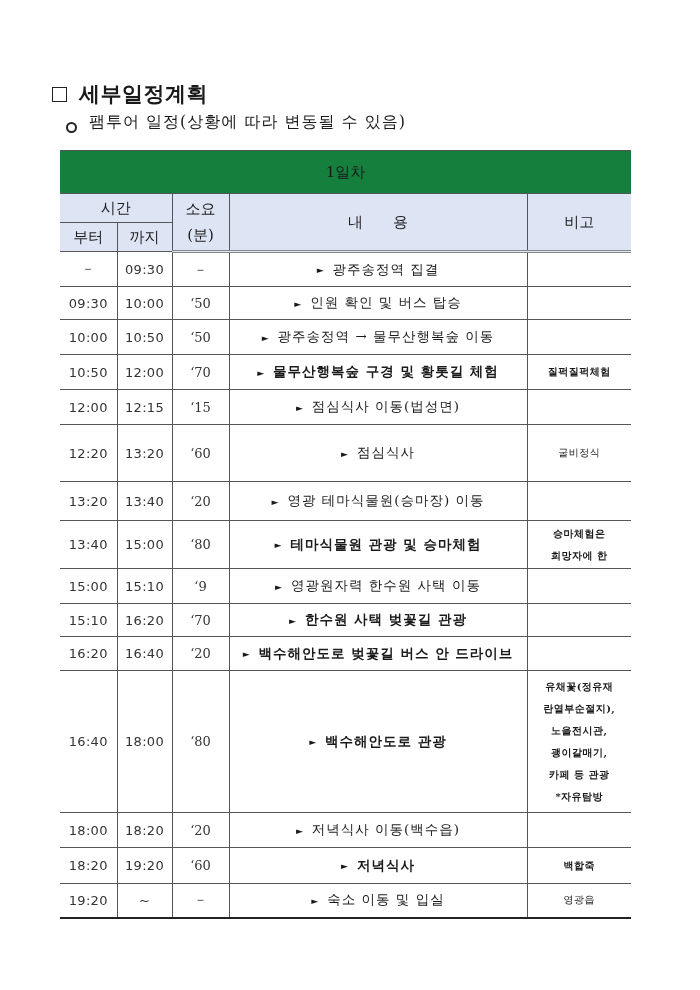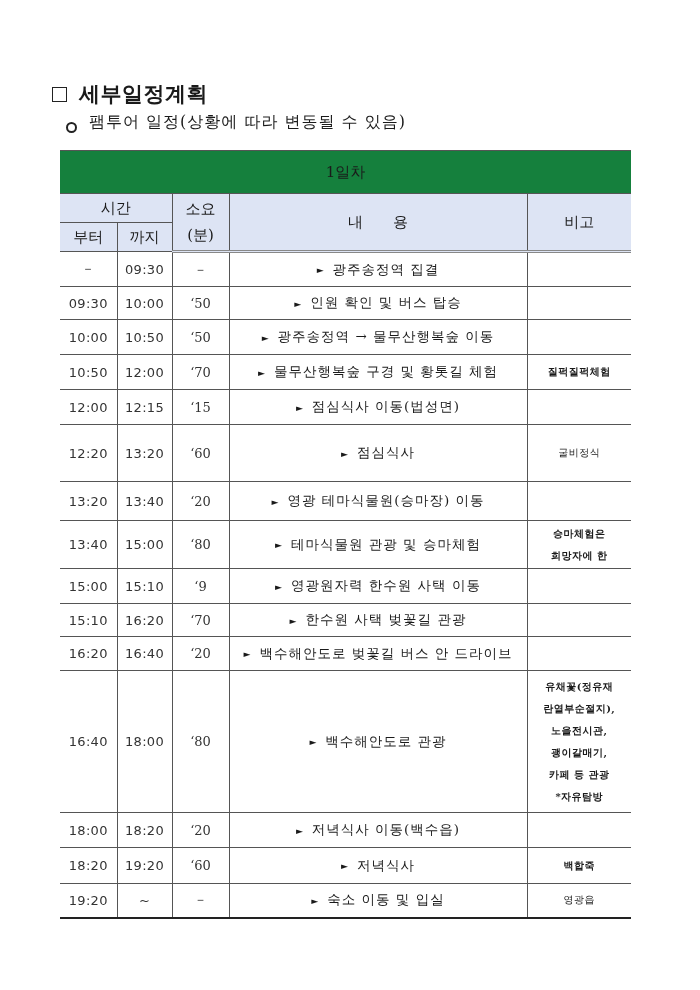--- a/index.html
+++ b/index.html
@@ -17,21 +17,21 @@
   table.schedule tr > *:first-child { border-left:none; }
   table.schedule tr > *:last-child { border-right:none; }
   .day-row th { background:#15803d; height:42px; font-weight:normal; font-size:15px; border-top:2px solid #222; border-bottom:3px double #888; }
   .hdr th { background:#dde4f4; font-weight:normal; font-size:15px; }
   .hdr-bottom th, .hdr th.tall { border-bottom:3px double #888; }
   .hdr1 th { height:28px; }
   .hdr2 th { height:28px; }
   td.time { font-family:"DejaVu Sans","Liberation Sans",sans-serif; font-size:13px; color:#333; letter-spacing:0.3px; }
   td.dur { font-family:"DejaVu Serif","Liberation Serif",serif; font-size:13px; color:#333; }
   td.content { text-align:left; padding-left:5px; font-size:13.5px; white-space:nowrap; letter-spacing:1px;margin-left:10px; }
-  td.content.bold { font-weight:normal; }
+  td.content.bold { font-weight:bold; }
   .arrow-icon { font-size:9px; margin-right:8px; display:inline-block; vertical-align:middle; }
   td.note { font-size:10px; line-height:22px; letter-spacing:0.5px; }
   td.note.bold { font-weight:bold; }
   tr.last td { border-bottom:2px solid #222; }
 </style>
 </head>
 <body>
 
 <div class="section-title">
   <span class="checkbox-icon"></span>

